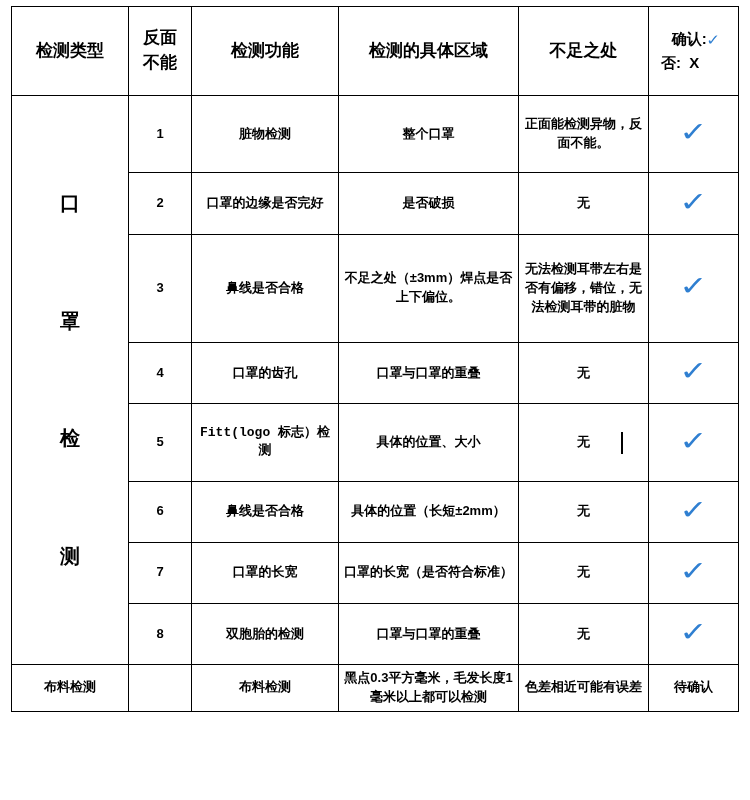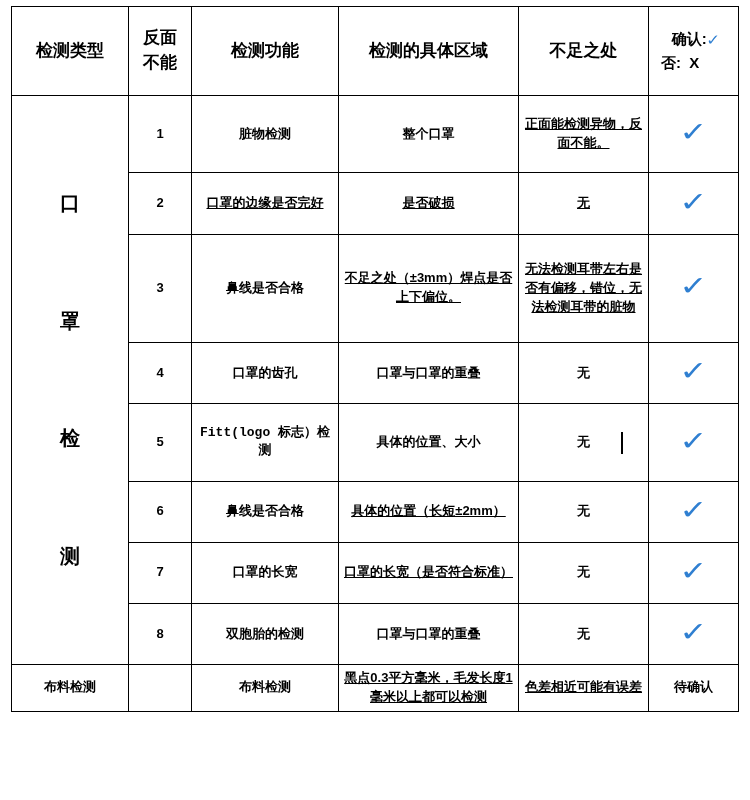--- a/index.html
+++ b/index.html
@@ -95,21 +95,20 @@
     display: block;
     font-weight: bold;
     font-size: 20px;
   }
   td.idx {
     font-size: 12px;
     font-weight: bold;
   }
   td.small {
     font-size: 11.5px;
-    text-decoration: underline;
   }
   td.mono {
     font-family: Liberation Mono, monospace;
     font-size: 12px;
   }
   .tick {
     display: inline-block;
     color: #2f7fd1;
     font-size: 27px;
     font-weight: normal;

